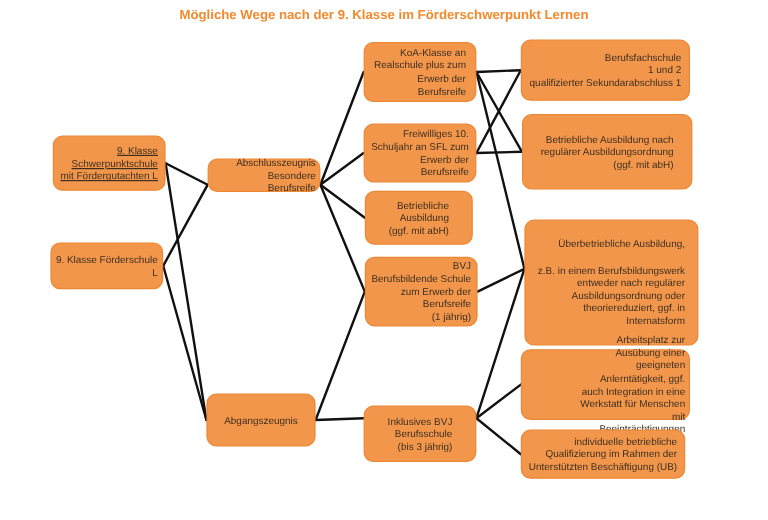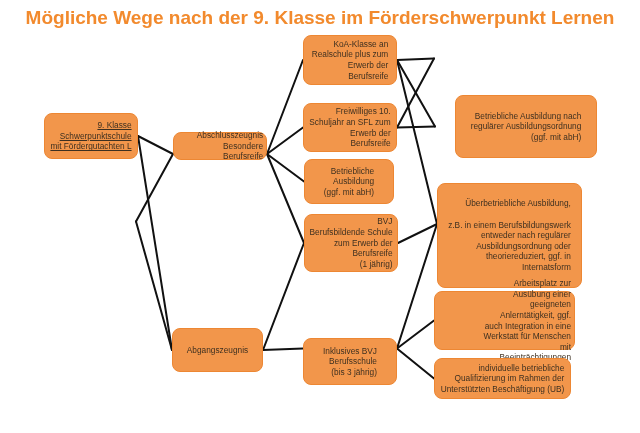--- a/index.html
+++ b/index.html
@@ -7,21 +7,21 @@
     position:relative;
     width:640px;height:433px;
     background:var(--background,#ffffff);
     font-family:"Liberation Sans",sans-serif;
     overflow:hidden;
   }
   .banner{
     position:absolute;left:0;width:640px;
     text-align:center;
     font-weight:bold;
-    font-size:19px;
+    font-size:11px;
     color:var(--title_text,#f28a2d);
     letter-spacing:0px;
   }
   #title{top:7px;}
   #footer{top:404px;}
   #edge-layer{
     position:absolute;left:0;top:0;width:640px;height:433px;
     pointer-events:none;
   }
   .node{
@@ -65,20 +65,22 @@
       <line x1="397" y1="127.5" x2="435" y2="126.5" stroke="#111111" stroke-width="2" stroke-linecap="round"></line>
       <line x1="398" y1="243" x2="437" y2="224" stroke="#111111" stroke-width="2" stroke-linecap="round"></line>
       <line x1="397" y1="348.5" x2="437" y2="224" stroke="#111111" stroke-width="2" stroke-linecap="round"></line>
       <line x1="397" y1="348.5" x2="434" y2="320.5" stroke="#111111" stroke-width="2" stroke-linecap="round"></line>
       <line x1="397" y1="348.5" x2="434" y2="378.5" stroke="#111111" stroke-width="2" stroke-linecap="round"></line>
     </svg>
 
   <div class="node" style="left:44px;  top:113px; width:94px;  height:46px;text-decoration:underline;">9. Klasse
 Schwerpunktschule
 mit Fördergutachten L</div>
+  <div class="node" style="left:42px;  top:202px; width:94px;  height:39px;">9. Klasse Förderschule
+L</div>
 
   <div class="node" style="left:173px; top:132px; width:94px;  height:28px;padding-left:23px;">Abschlusszeugnis
 Besondere
 Berufsreife</div>
   <div class="node" style="left:172px; top:328px; width:91px;  height:44px;">Abgangszeugnis</div>
 
   <div class="node" style="left:303px; top:35px;  width:94px;  height:50px;">KoA-Klasse an
 Realschule plus zum
 Erwerb der
 Berufsreife</div>
@@ -91,21 +93,24 @@
 (ggf. mit abH)</div>
   <div class="node" style="left:304px; top:214px; width:94px;  height:58px;">BVJ
 Berufsbildende Schule
 zum Erwerb der
 Berufsreife
 (1 jährig)</div>
   <div class="node" style="left:303px; top:338px; width:94px;  height:47px;">Inklusives BVJ
 Berufsschule
 (bis 3 jährig)</div>
 
-  <div class="node" style="left:435px; top:95px;  width:142px; height:63px;margin-left:20px;">Betriebliche Ausbildung nach
+  <div class="node" style="left:434px; top:33px;  width:141px; height:51px;">Berufsfachschule
+1 und 2
+qualifizierter Sekundarabschluss 1</div>
+  <div class="node" style="left:435px; top:95px;  width:142px; height:63px;">Betriebliche Ausbildung nach
 regulärer Ausbildungsordnung
 (ggf. mit abH)</div>
   <div class="node" style="left:437px; top:183px; width:145px; height:105px;">Überbetriebliche Ausbildung,
 
 z.B. in einem Berufsbildungswerk
 entweder nach regulärer
 Ausbildungsordnung oder
 theoriereduziert, ggf. in
 Internatsform</div>
   <div class="node" style="left:434px; top:291px; width:141px; height:59px;padding-left:40px;">Arbeitsplatz zur Ausübung einer

